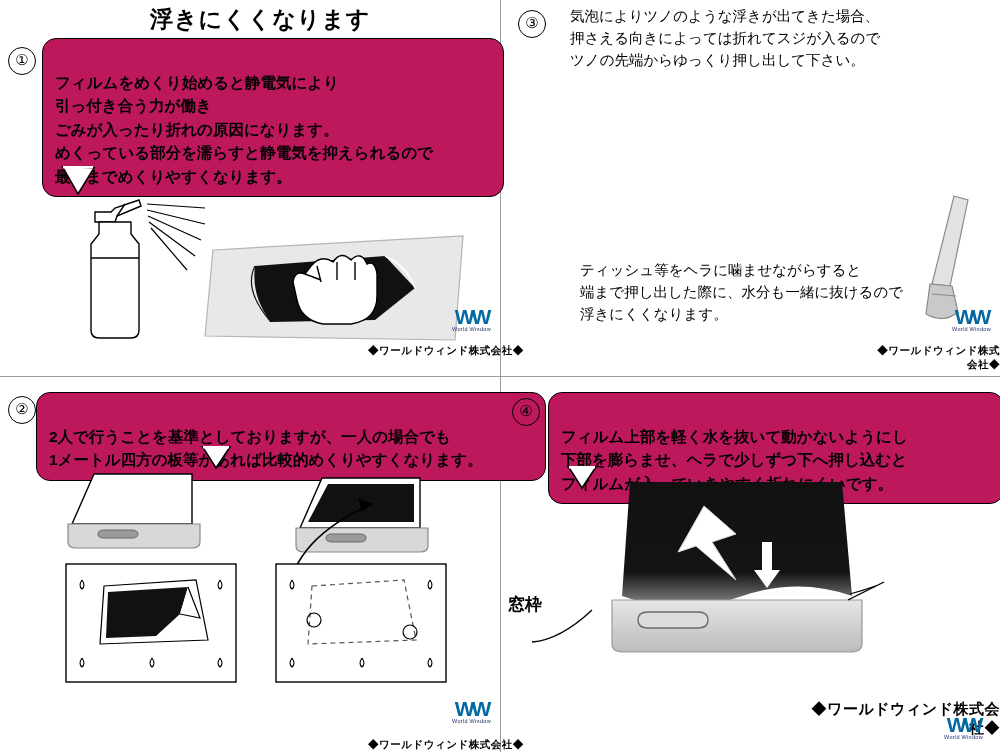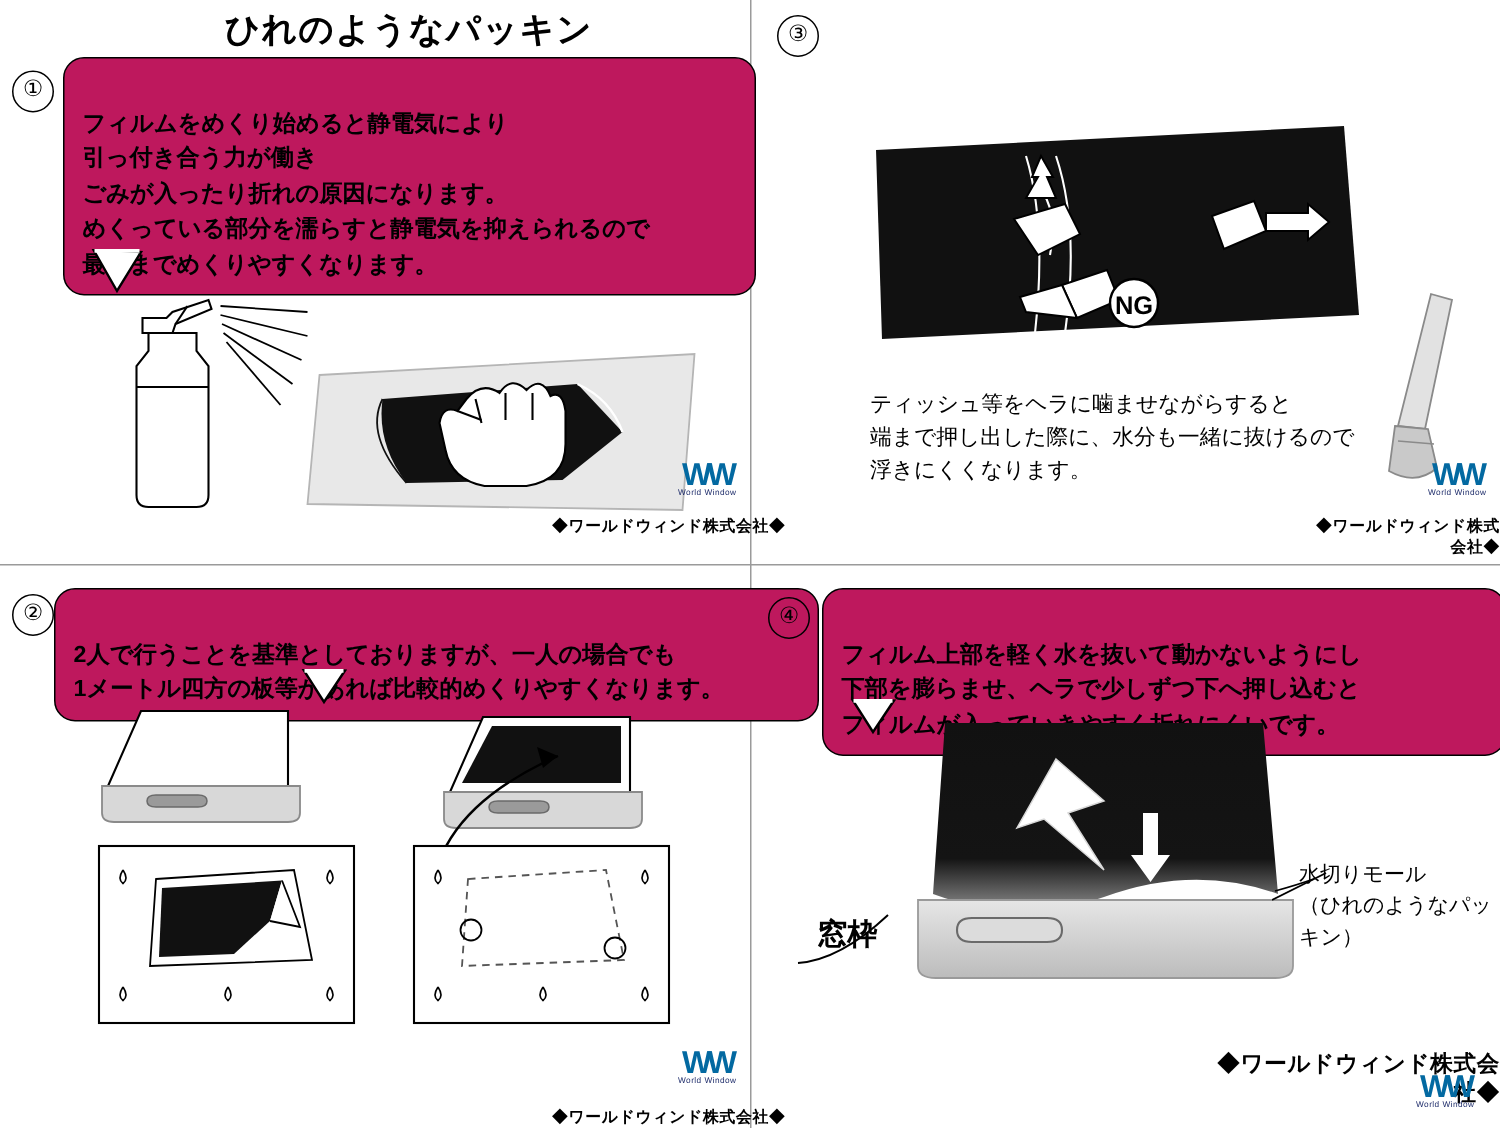--- a/index.html
+++ b/index.html
@@ -61,21 +61,21 @@
   .svgwrap{position:absolute;}
 </style>
 </head>
 <body>
 
 <div class="page">
 
   <div class="vline"></div>
   <div class="hline"></div>
 
-  <div class="title">ひれのようなパッキン</div>
+  <div class="title">浮きにくくなります</div>
 
   <div class="circnum" style="left:8px;top:47px;">①</div>
 
   <div class="bubble" style="left:42px;top:38px;width:436px;">
     <span>フィルムをめくり始めると静電気により
 引っ付き合う力が働き
 ごみが入ったり折れの原因になります。
 めくっている部分を濡らすと静電気を抑えられるので
 最後までめくりやすくなります。</span>
   </div>
@@ -200,52 +200,24 @@
 
 
   <div class="logo" style="left:452px;top:700px;">
     <div class="ww">WW</div>
     <div class="sub">World Window</div>
   </div>
   <div class="corpline" style="left:368px;top:738px;">◆ワールドウィンド株式会社◆</div>
 
   <div class="circnum" style="left:518px;top:10px;">③</div>
 
-
-  <div class="svgwrap" style="left:580px;top:80px;">
-    <svg width="330" height="160" viewBox="0 0 330 160">
-      <path d="M4 20 L316 4 L326 130 L8 146 Z" fill="#111"></path>
-
-      <g fill="none" stroke="#fff" stroke-width="1.4">
-        <path d="M104 24 Q118 70 110 142"></path>
-        <path d="M124 24 Q140 72 130 142"></path>
-        <path d="M112 44 Q126 60 120 90"></path>
-      </g>
-
-      <g>
-        <path d="M96 66 L130 56 L140 76 L112 90 Z" fill="#fff" stroke="#000" stroke-width="1.3"></path>
-        <path d="M104 52 L112 38 L108 38 L114 24 L122 38 L118 38 L124 52 Z" fill="#fff" stroke="#000" stroke-width="1.3"></path>
-      </g>
-
-      <g>
-        <path d="M128 110 L158 100 L166 120 L138 132 Z" fill="#fff" stroke="#000" stroke-width="1.3"></path>
-        <path d="M128 110 L100 118 L104 128 L138 132 Z" fill="#fff" stroke="#000" stroke-width="1.3"></path>
-      </g>
-
-      <g>
-        <path d="M228 64 L256 54 L264 74 L236 86 Z" fill="#fff" stroke="#000" stroke-width="1.3"></path>
-        <path d="M264 62 L292 62 L292 56 L306 68 L292 80 L292 74 L264 74 Z" fill="#fff" stroke="#000" stroke-width="1.3"></path>
-      </g>
-
-      <g>
-        <circle cx="176" cy="122" r="16" fill="#fff" stroke="#000" stroke-width="1.6"></circle>
-        <text x="176" y="129" font-family="Liberation Sans, sans-serif" font-size="17" font-weight="bold" text-anchor="middle" fill="#000">NG</text>
-      </g>
-    </svg>
-  </div>
+  <div class="plain" style="left:570px;top:6px;width:420px;">気泡によりツノのような浮きが出てきた場合、
+押さえる向きによっては折れてスジが入るので
+ツノの先端からゆっくり押し出して下さい。</div>
+
 
   <div class="svgwrap" style="left:910px;top:190px;">
     <svg width="80" height="150" viewBox="0 0 80 150">
       <path d="M44 6 L58 10 L40 96 L22 94 Z" fill="#e2e2e2" stroke="#8a8a8a" stroke-width="1.2"></path>
       <path d="M20 94 L42 96 L48 122 Q34 134 16 124 Z" fill="#c9c9c9" stroke="#8a8a8a" stroke-width="1.2"></path>
       <path d="M22 104 L46 106" stroke="#8a8a8a" stroke-width="1"></path>
     </svg>
   </div>
 
   <div class="plain" style="left:580px;top:260px;width:400px;">ティッシュ等をヘラに噛ませながらすると
@@ -297,29 +269,27 @@
 
       <path d="M264 118 Q286 112 300 106" fill="none" stroke="#000" stroke-width="1.2"></path>
     </svg>
   </div>
 
   <div class="svgwrap" style="left:530px;top:600px;">
     <svg width="80" height="50" viewBox="0 0 80 50">
       <path d="M2 42 Q30 40 62 10" fill="none" stroke="#000" stroke-width="1.3"></path>
     </svg>
   </div>
-  <div class="plain b" style="left:508px;top:608px;font-size:20px;margin-left:37px;">窓枠</div>
+  <div class="plain b" style="left:508px;top:592px;font-size:17px;">窓枠</div>
 
   <div class="svgwrap" style="left:848px;top:576px;">
     <svg width="40" height="30" viewBox="0 0 40 30">
       <path d="M0 24 L36 6" fill="none" stroke="#000" stroke-width="1.3"></path>
     </svg>
   </div>
-  <div class="plain" style="left:866px;top:572px;width:130px;font-size:14px;">水切りモール
-（ひれのようなパッキン）</div>
 
   <div class="corpline big" style="left:800px;top:700px;">◆ワールドウィンド株式会社◆</div>
   <div class="logo" style="left:944px;top:716px;">
     <div class="ww">WW</div>
     <div class="sub">World Window</div>
   </div>
 
 </div>
 
 </body></html>

